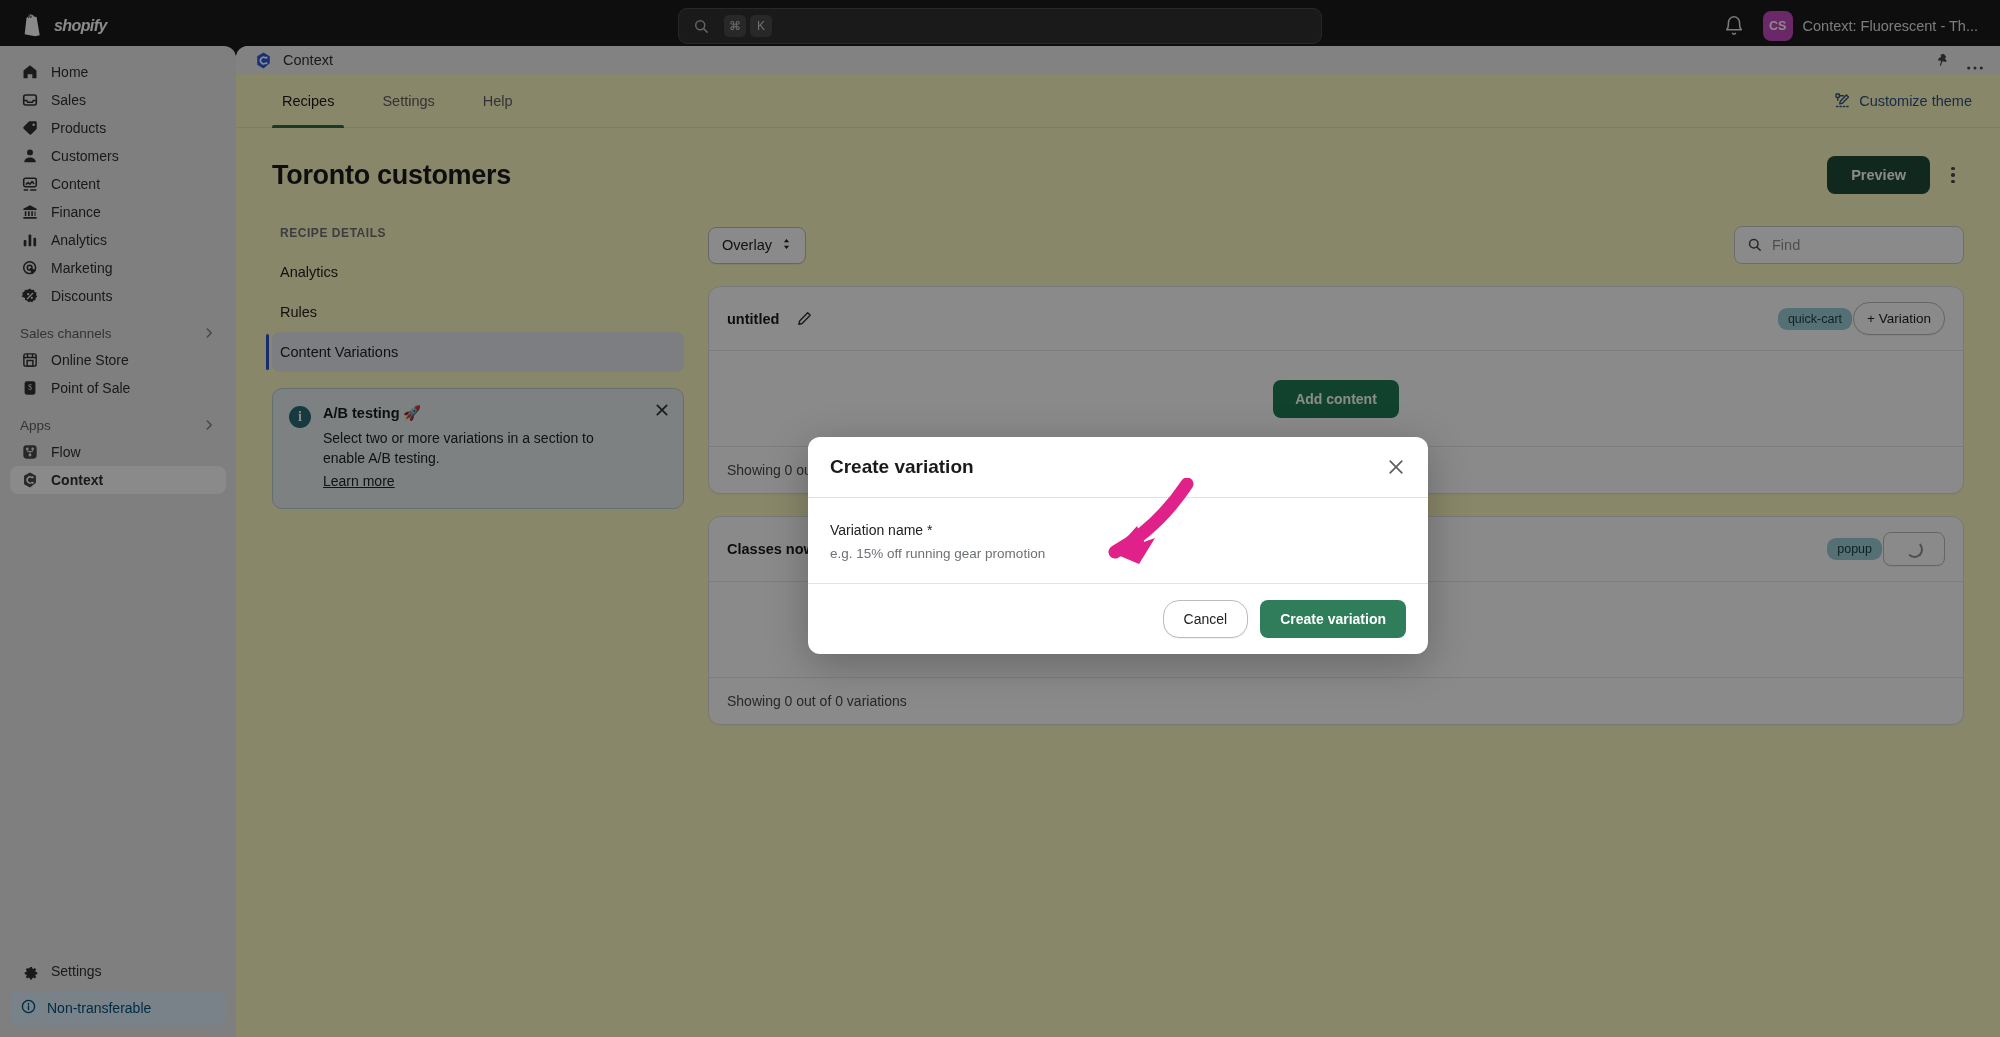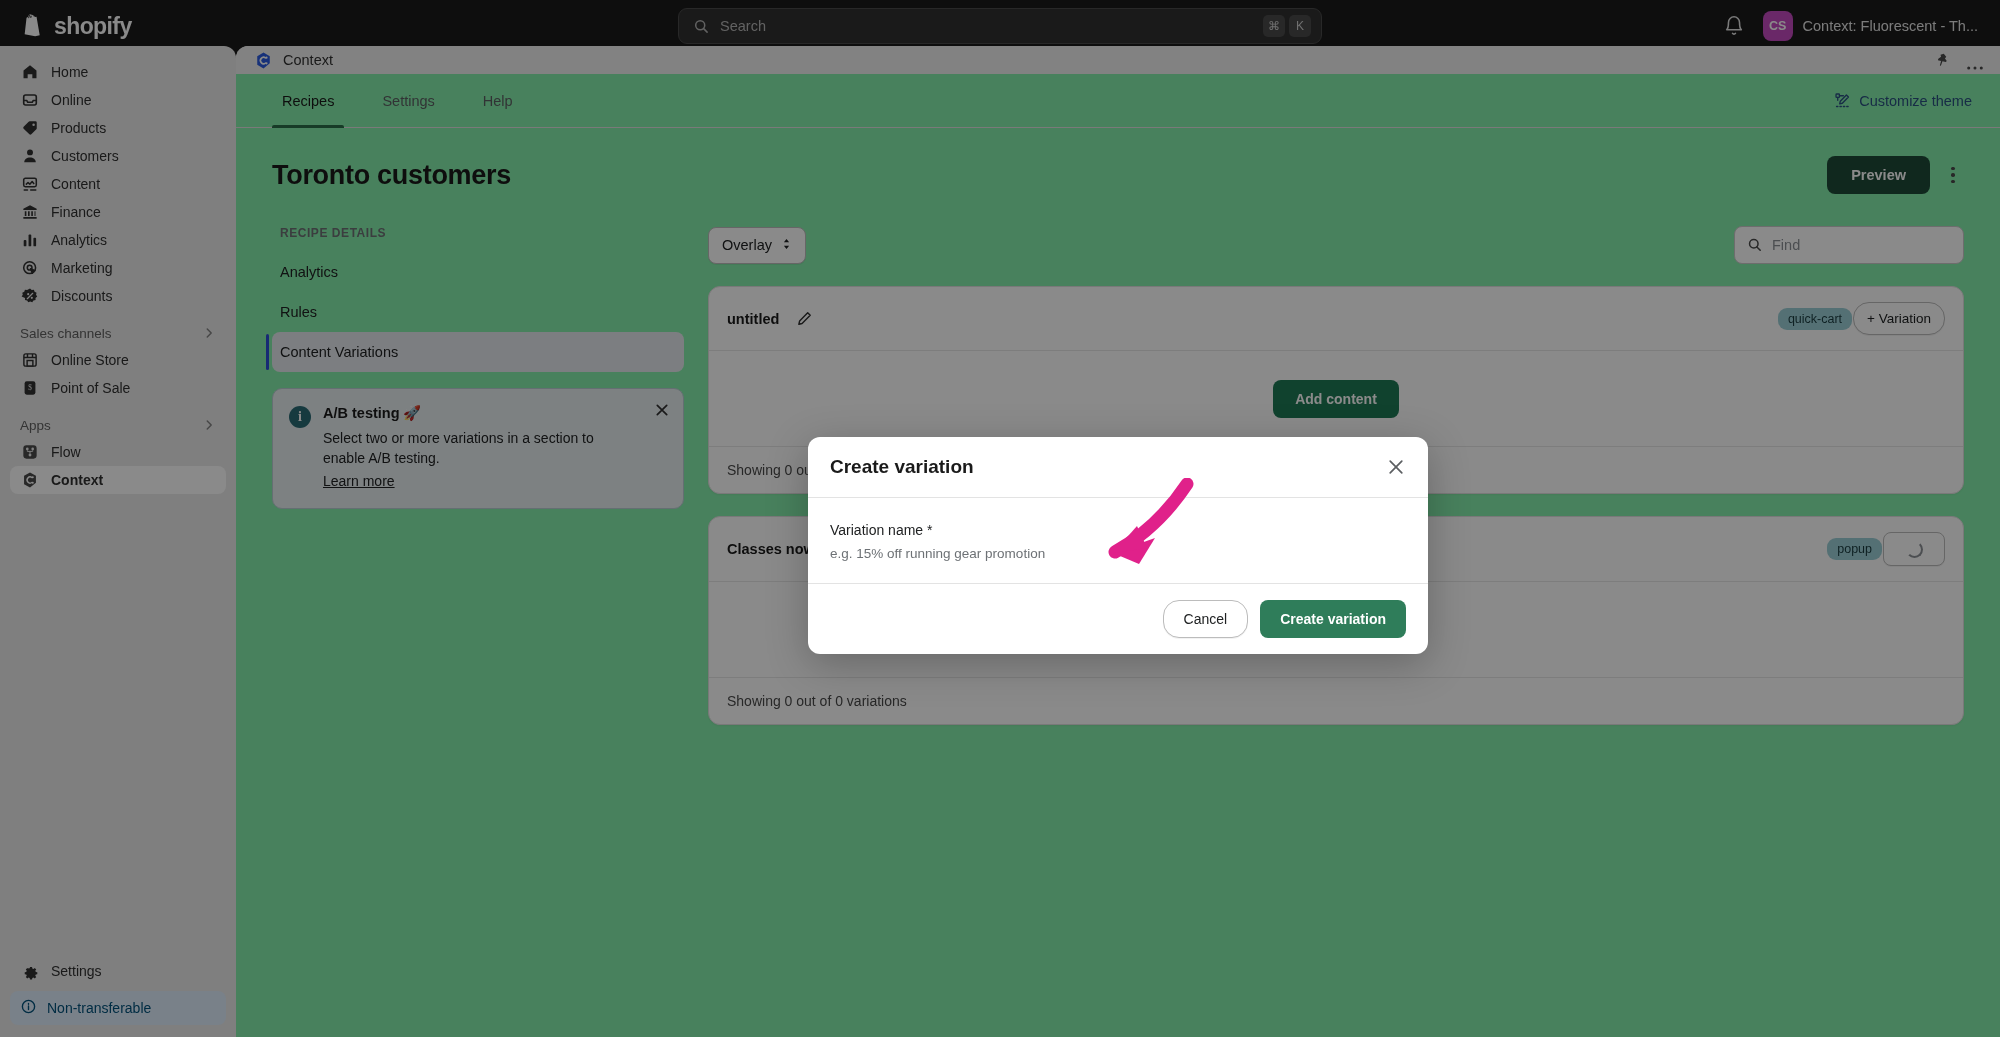--- a/index.html
+++ b/index.html
@@ -11,21 +11,21 @@
   }
   .app { position: relative; width: 2000px; height: 1037px; background: #1a1a1a; }
 
   
   .topbar {
     position: absolute; top: 0; left: 0; width: 2000px; height: 52px;
     background: #1a1a1a; display: flex; align-items: center;
   }
   .brand { display: flex; align-items: center; gap: 8px; padding-left: 20px; width: 200px; }
   .brand-mark { width: 26px; height: 26px; }
-  .brand-word { color: #fff; font-size: 23px; font-weight: 700; letter-spacing: -0.6px; }
+  .brand-word { color: #fff; font-size: 16px; font-weight: 700; font-style: italic; letter-spacing: -0.6px; }
 
   .search-wrap { position: absolute; left: 678px; top: 8px; width: 644px; height: 36px; }
   .searchbox {
     width: 100%; height: 100%; background: #303030; border: 1px solid #4a4a4a;
     border-radius: 9px; display: flex; align-items: center; padding: 0 10px 0 14px;
   }
   .searchbox .s-ico { width: 17px; height: 17px; flex: 0 0 auto; margin-right: 10px; }
   .searchbox .s-text { color: #b5b5b5; font-size: 14.5px; flex: 1; }
   .kbd { background: #4a4a4a; color: #cfcfcf; font-size: 12px; border-radius: 5px;
          min-width: 22px; height: 22px; display: flex; align-items: center; justify-content: center;
@@ -76,21 +76,21 @@
     background: #f1f1f1; position: relative;
   }
   .app-logo { width: 19px; height: 19px; margin-right: 10px; }
   .app-title { font-size: 14.5px; color: #303030; font-weight: 500; }
   .tb-actions { position: absolute; right: 16px; top: 0; height: 28px; display: flex; align-items: center; gap: 16px; }
   .pin-ico { width: 16px; height: 16px; }
   .dots-ico { width: 18px; height: 6px; }
 
   
   .embed {
-    position: absolute; left: 0; top: 28px; width: 1764px; height: 963px; background: #86efac;
+    position: absolute; left: 0; top: 28px; width: 1764px; height: 963px; background: #fef9c3;
   }
   .tabsbar { height: 54px; border-bottom: 1px solid #e1e1e1; display: flex; align-items: center;
              padding: 0 36px; position: relative; }
   .tab { font-size: 14.5px; color: #5c5f62; height: 54px; display: flex; align-items: center;
          padding: 0 10px; margin-right: 28px; position: relative; }
   .tab.active { color: #1a1a1a; }
   .tab.active:after { content: ""; position: absolute; left: 0; right: 0; bottom: 0;
                       height: 3px; background: #2c6e49; border-radius: 2px 2px 0 0; }
   .customize { position: absolute; right: 28px; display: flex; align-items: center; gap: 8px;
                color: #2c5282; font-size: 14.5px; }
@@ -203,21 +203,20 @@
     </div>
 
     <div class="search-wrap">
       <div class="searchbox">
         <span class="s-ico">
           <svg viewBox="0 0 20 20" width="17" height="17">
               <circle cx="8.5" cy="8.5" r="5.3" fill="none" stroke="#b5b5b5" stroke-width="1.8"></circle>
               <line x1="12.5" y1="12.5" x2="16.6" y2="16.6" stroke="#b5b5b5" stroke-width="1.8" stroke-linecap="round"></line>
             </svg>
         </span>
-        <span class="s-text">Search</span>
         <span class="kbd">⌘</span>
         <span class="kbd">K</span>
       </div>
     </div>
 
     <div class="topright">
       <span class="bell">
         <svg viewBox="0 0 24 24" width="22" height="22" fill="none" stroke="#e3e3e3" stroke-width="1.7">
             <path d="M18 8a6 6 0 1 0-12 0c0 7-2 8-2 8h16s-2-1-2-8z" stroke-linejoin="round"></path>
             <path d="M10.4 20a1.9 1.9 0 0 0 3.2 0" stroke-linecap="round"></path>
@@ -242,21 +241,21 @@
         <span>Home</span>
       </div>
 
       <div class="nav-item">
         <span class="ni-ico">
           <svg viewBox="0 0 20 20" width="18" height="18" fill="none" stroke="#303030" stroke-width="1.8">
               <rect x="3" y="4.5" width="14" height="11" rx="2.2"></rect>
               <path d="M3 10.5h3.3l1.2 2h5l1.2-2H17" stroke-linejoin="round"></path>
             </svg>
         </span>
-        <span>Online</span>
+        <span>Sales</span>
       </div>
 
       <div class="nav-item">
         <span class="ni-ico">
           <svg viewBox="0 0 20 20" width="18" height="18" fill="#303030">
               <path d="M9.6 2.5H16a1.5 1.5 0 0 1 1.5 1.5v6.4a1.5 1.5 0 0 1-.44 1.06l-5.6 5.6a1.5 1.5 0 0 1-2.12 0L2.94 10.7a1.5 1.5 0 0 1 0-2.12l5.6-5.6A1.5 1.5 0 0 1 9.6 2.5zm4.4 2.6a1.4 1.4 0 1 0 0 2.8 1.4 1.4 0 0 0 0-2.8z"></path>
             </svg>
         </span>
         <span>Products</span>
       </div>

